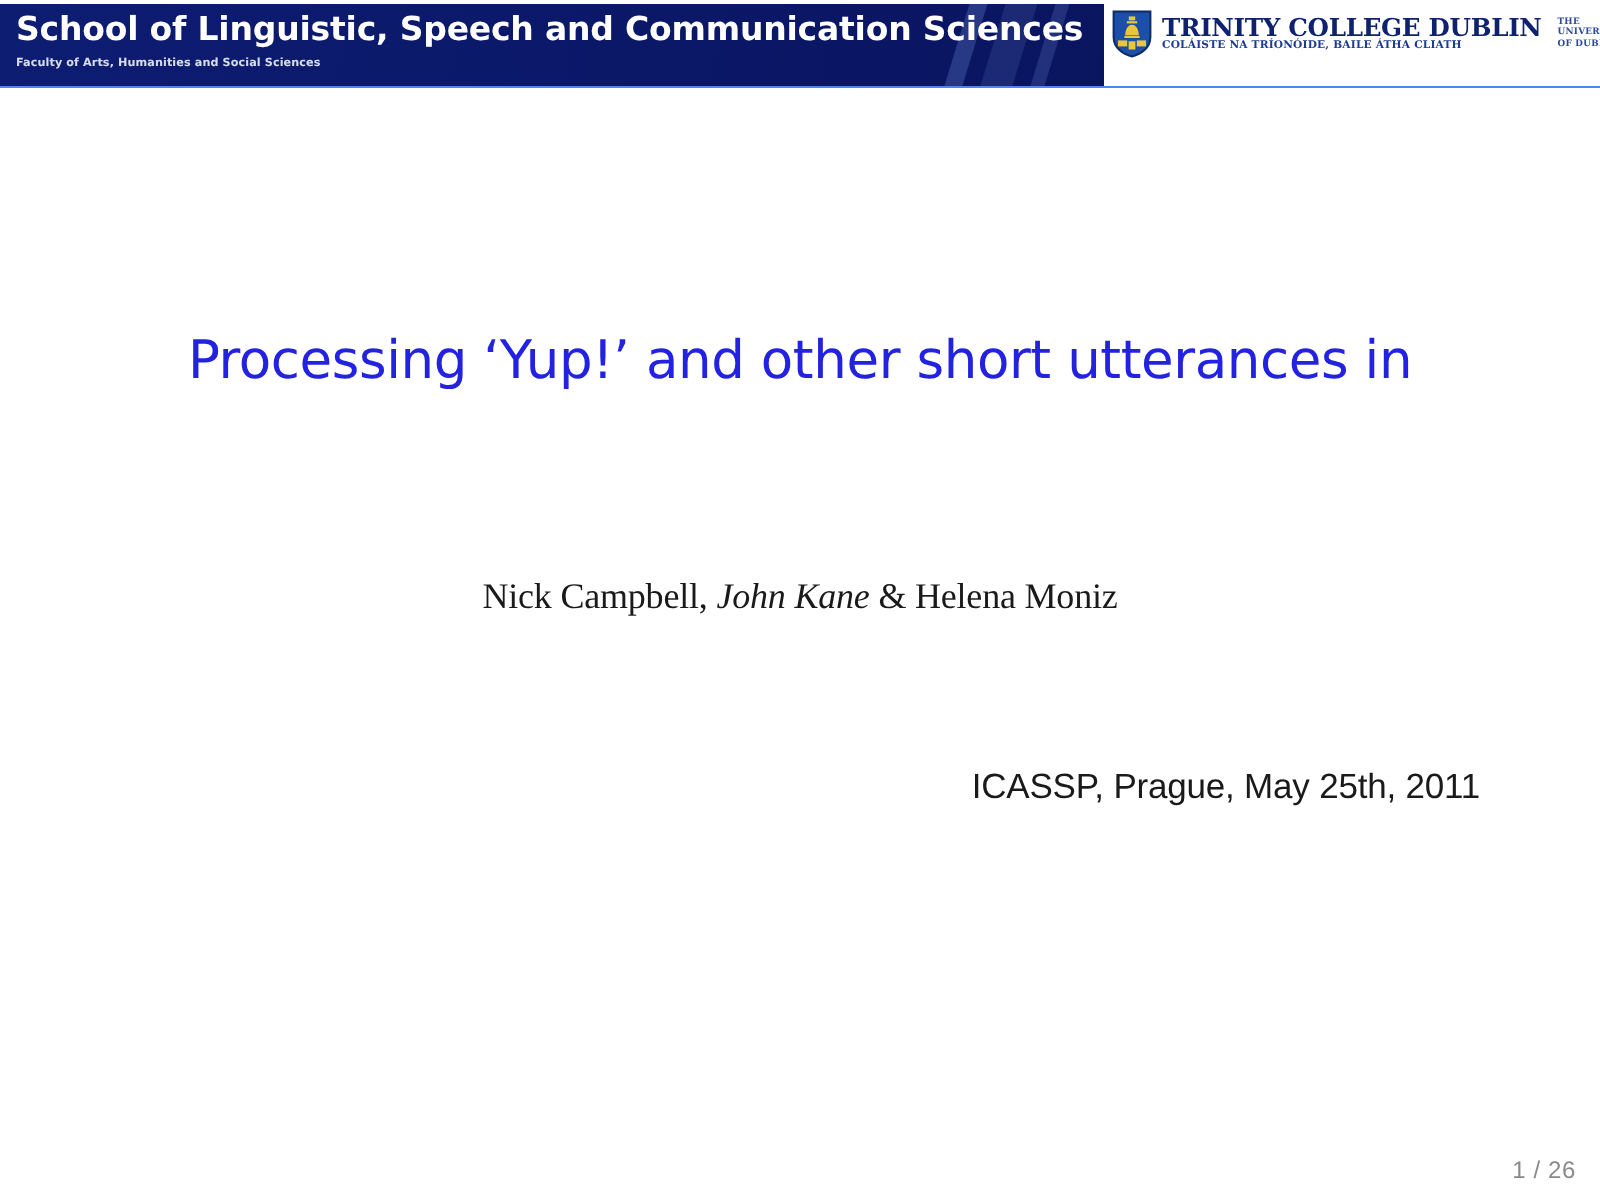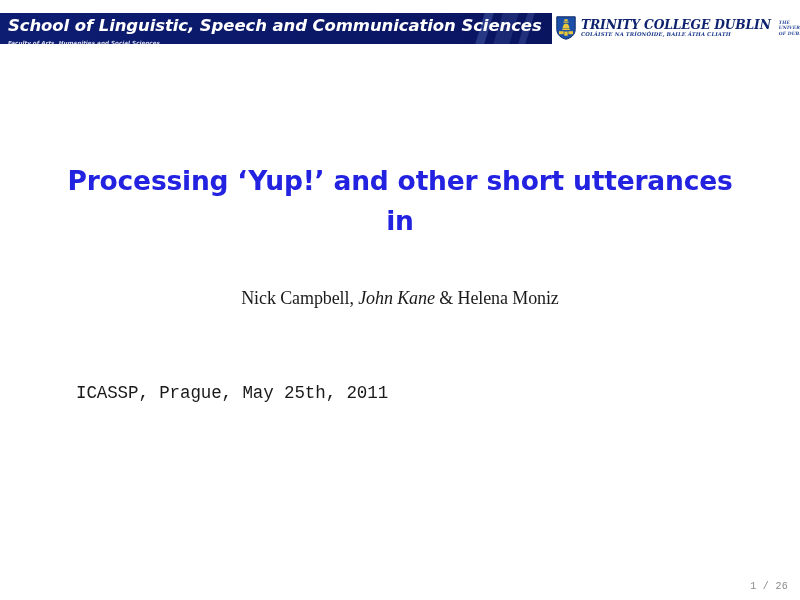--- a/index.html
+++ b/index.html
@@ -16,25 +16,24 @@
     position: relative;
     width: 800px;
     height: 600px;
     background: #ffffff;
     overflow: hidden;
   }
 
   
   .header {
     position: absolute;
-    top: 13px;
+    top: 2px;
     left: 0;
     width: 800px;
     height: 52px;
-    font-style: italic;
   }
   .header-band {
     position: absolute;
     top: 0;
     left: 0;
     width: 552px;
     height: 41px;
     background: #0a1a6b;
     background: linear-gradient(100deg, #0d1d72 0%, #0b1868 58%, #0a1560 100%);
     overflow: hidden;
@@ -152,21 +151,21 @@
   }
 
   .slide-title {
     position: absolute;
     top: 117px;
     left: 60px;
     width: 680px;
     text-align: center;
     color: #2222e0;
     font-family: "DejaVu Sans", sans-serif;
-    font-weight: bold;
+    font-weight: normal;
     font-size: 26.5px;
     line-height: 40px;
     letter-spacing: -0.2px;
   }
 
   .authors {
     position: absolute;
     top: 244px;
     left: 60px;
     width: 680px;
@@ -176,36 +175,36 @@
     font-size: 18px;
     letter-spacing: -0.1px;
   }
   .authors .italic-name {
     font-style: italic;
   }
 
   .venue {
     position: absolute;
     top: 339px;
-    left: 76px;
+    left: 60px;
     width: 680px;
-    text-align: left;
+    text-align: right;
     color: #1a1a1a;
-    font-family: Liberation Mono, monospace;
+    font-family: Liberation Sans, sans-serif;
     font-size: 17.5px;
     letter-spacing: -0.1px;
   }
 
   .page-number {
     position: absolute;
     right: 12px;
     bottom: 8px;
     color: #8a8a8a;
-    font-family: Liberation Mono, monospace;
-    font-size: 10px;
+    font-family: Liberation Sans, sans-serif;
+    font-size: 12px;
     letter-spacing: 0.3px;
   }
 </style>
 </head>
 <body>
 
 <div id="slide">
 
   <div class="header">
 

